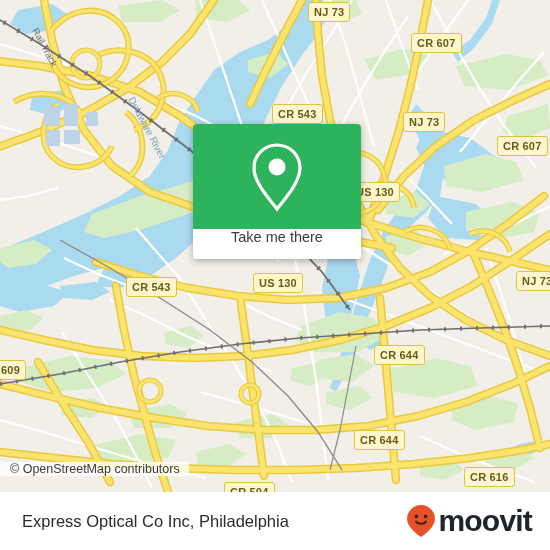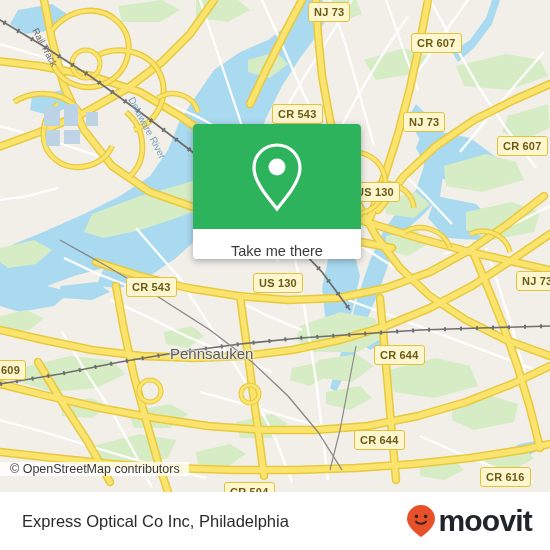--- a/index.html
+++ b/index.html
@@ -103,21 +103,21 @@
     height: 105px;
     background: #2eb35d;
     display: flex;
     align-items: center;
     justify-content: center;
   }
   #callout-foot {
     height: 30px;
     background: #ffffff;
     display: flex;
-    align-items: flex-end;
+    align-items: flex-start;
     justify-content: center;
   }
   #callout-foot span {
     color: #3a3a3a;
     font-size: 14.5px;
     font-family: "Liberation Sans", sans-serif;
   }
 
   
   #bottom-bar {
@@ -388,39 +388,38 @@
           <rect x="44" y="106" width="16" height="20" rx="1"></rect>
           <rect x="64" y="104" width="14" height="22" rx="1"></rect>
           <rect x="46" y="130" width="14" height="16" rx="1"></rect>
           <rect x="64" y="130" width="16" height="14" rx="1"></rect>
           <rect x="86" y="112" width="12" height="14" rx="1"></rect>
         </g>
 
       </g>
     </svg>
 
-    <div class="place-label" style="left:170px; top:345px;">Pennsauken</div>
 
     <div class="water-label" style="left:136px; top:95px; transform: rotate(62deg); transform-origin: 0 0;">Delaware River</div>
 
     <div class="rail-label" style="left:40px; top:26px; transform: rotate(62deg); transform-origin: 0 0;">Rail Track</div>
 
     <div class="shield" style="left:308px; top:2px;">NJ 73</div>
     <div class="shield" style="left:411px; top:33px;">CR 607</div>
     <div class="shield" style="left:272px; top:104px;">CR 543</div>
     <div class="shield" style="left:403px; top:112px;">NJ 73</div>
     <div class="shield" style="left:497px; top:136px;">CR 607</div>
     <div class="shield" style="left:350px; top:182px;">US 130</div>
     <div class="shield" style="left:126px; top:277px;">CR 543</div>
     <div class="shield" style="left:253px; top:273px;">US 130</div>
     <div class="shield" style="left:516px; top:271px;">NJ 73</div>
     <div class="shield" style="left:-5px;  top:360px;">609</div>
     <div class="shield" style="left:374px; top:345px;">CR 644</div>
     <div class="shield" style="left:354px; top:430px;">CR 644</div>
-    <div class="shield" style="left:480px; top:467px;">CR 616</div>
+    <div class="shield" style="left:464px; top:467px;">CR 616</div>
     <div class="shield" style="left:224px; top:482px;">CR 504</div>
 
     <div id="attribution">
       <span>© OpenStreetMap contributors</span>
     </div>
   </div>
 
   <div id="callout">
     <div id="callout-head">
       <svg width="60" height="72" viewBox="0 0 60 72">

